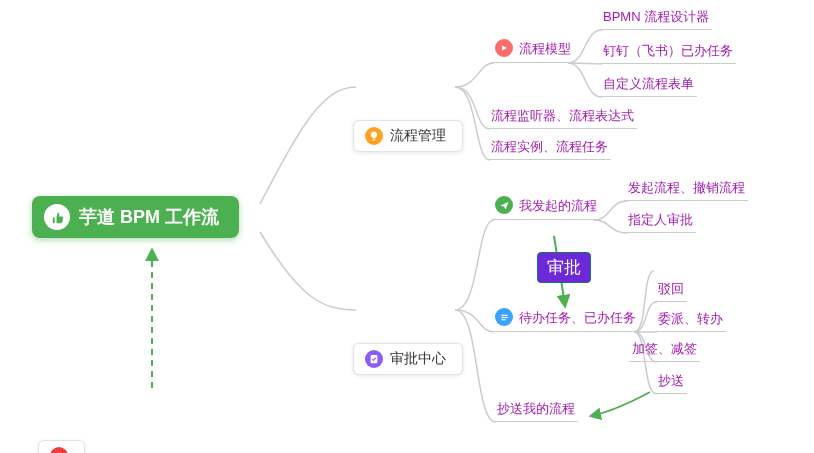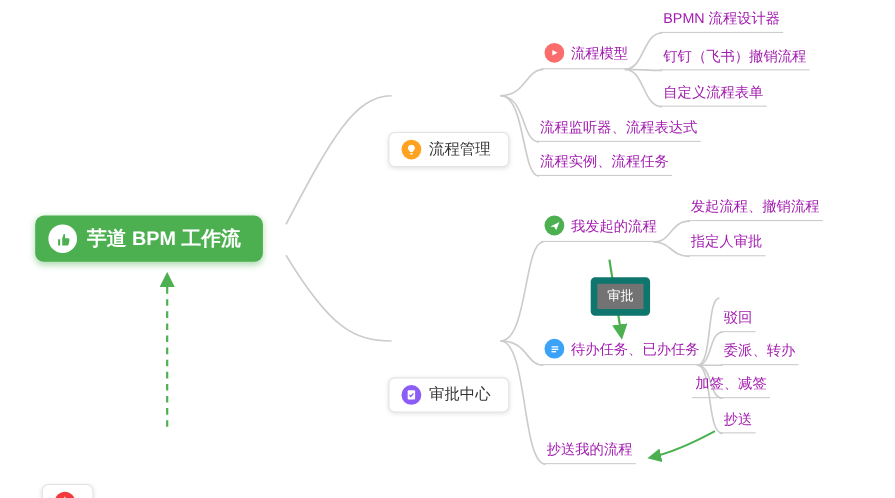--- a/index.html
+++ b/index.html
@@ -16,22 +16,22 @@
   .leaf{font-size:13px;color:#a21caf;padding:0 3px 5px 3px;border-bottom:1.5px solid #ccc;
         line-height:15px;gap:6px;}
   .ic{width:18px;height:18px;border-radius:50%;display:inline-flex;align-items:center;
       justify-content:center;flex:none;}
   .ic-orange{background:#ffa21f;}
   .ic-purple{background:#8b5cf6;}
   .ic-red{background:#fb6d6d;}
   .ic-green{background:#4cb050;}
   .ic-blue{background:#3aa2f8;}
   .ic-star{background:#f23a3a;color:#fff;font-size:11px;line-height:1;}
-  .badge{position:absolute;z-index:3;background:#737373;color:#fff;font-size:12px;
-         padding:3px 9px;border-radius:4px;border:6px solid #0f766e;}
+  .badge{position:absolute;z-index:3;background:#6d28d9;color:#fff;font-size:17px;
+         padding:3px 9px;border-radius:4px;border:1px solid #0f766e;}
 </style>
 </head>
 <body>
 
 <div class="canvas">
 
   <svg class="links" width="814" height="453">
     <defs>
       <marker id="ar" viewBox="0 0 10 10" refX="8" refY="5" markerWidth="7" markerHeight="7" orient="auto">
         <path d="M0 0 L10 5 L0 10 z" fill="#4cb050"></path>
@@ -92,21 +92,21 @@
           <polygon points="5,4 12.5,8 5,12" fill="#fff"></polygon>
         </svg>
     </span>
     <span>流程模型</span>
   </div>
 
   <div class="node leaf" style="left:600px;top:9px">
     <span>BPMN 流程设计器</span>
   </div>
   <div class="node leaf" style="left:600px;top:43px">
-    <span>钉钉（飞书）撤销流程</span>
+    <span>钉钉（飞书）已办任务</span>
   </div>
   <div class="node leaf" style="left:600px;top:76px">
     <span>自定义流程表单</span>
   </div>
   <div class="node leaf" style="left:488px;top:139px">
     <span>流程实例、流程任务</span>
   </div>
   <div class="node leaf" style="left:488px;top:108px">
     <span>流程监听器、流程表达式</span>
   </div>

